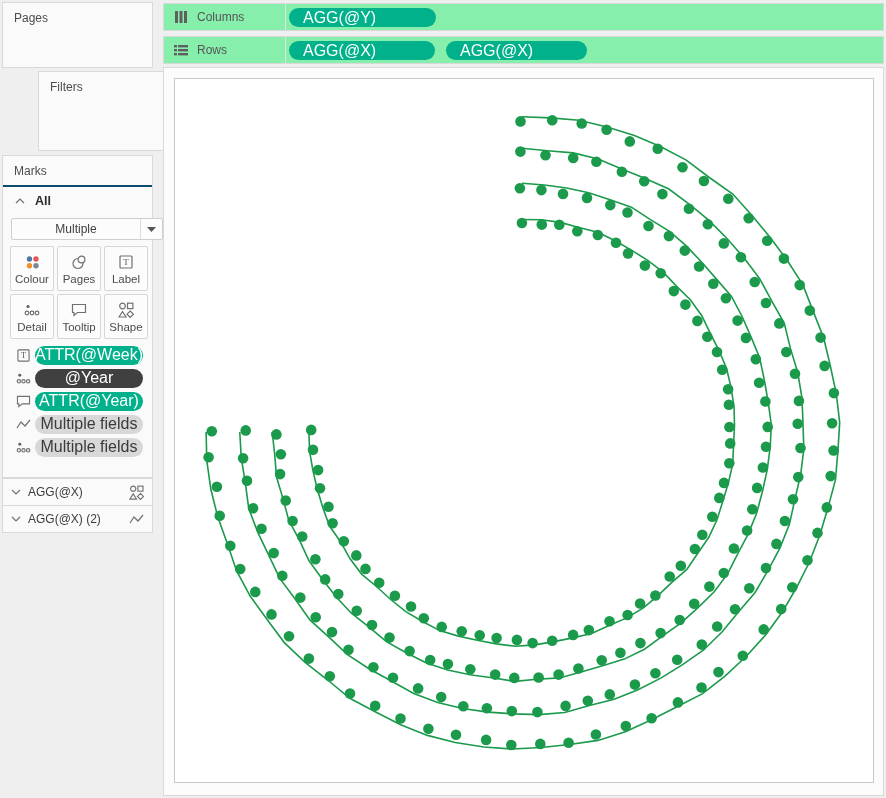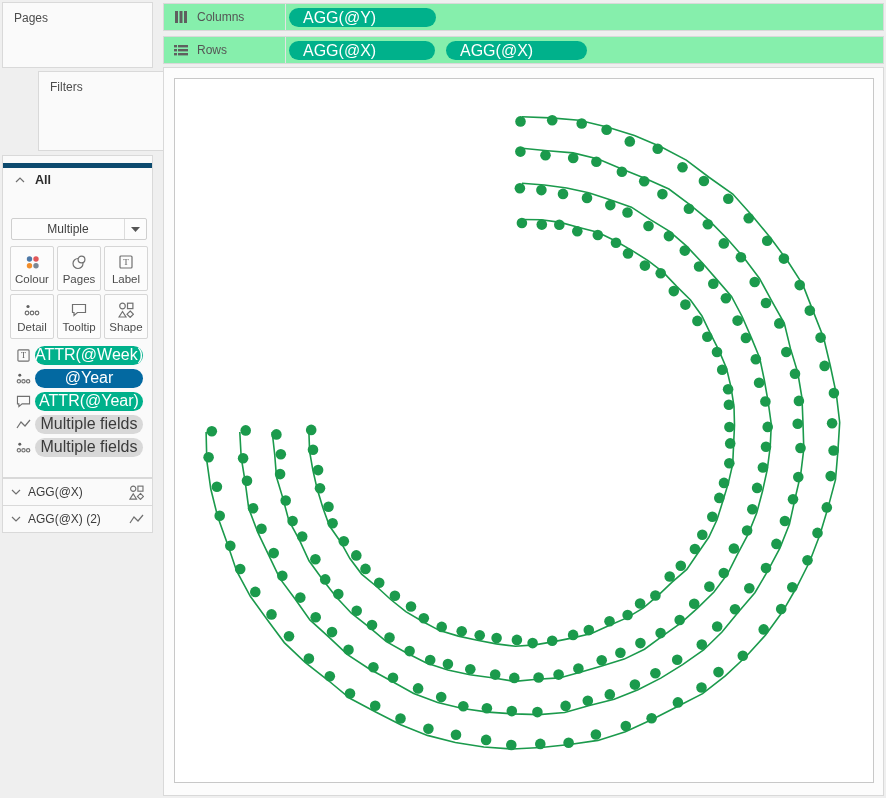--- a/index.html
+++ b/index.html
@@ -30,32 +30,32 @@
     border-right:1px solid #e3e3e3; flex:0 0 auto;
   }
   .shelf-icon { margin:0 9px 0 10px; width:14px; height:12px; position:relative; flex:0 0 auto;}
   .shelf-label { color:#555; }
   .pill {
     height:19px; border-radius:10px; color:#fff;
     display:flex; align-items:center;
     font-size:16px; white-space:nowrap;
   }
   .pill-green { background:#00b18b; }
-  .pill-blue  { background:#0369a1; }
+  .pill-blue  { background:#404040; }
   .pill-gray  { background:#d8d8d8; color:#3a3a3a; }
   .shelf-pill { padding-left:14px; position:absolute; top:4px; }
 
   
   .marks-row-all {
-    margin-top:7px; border-top:5px solid #0c4a6e;
+    margin-top:7px; border-top:2px solid #0c4a6e;
     height:29px; display:flex; align-items:center; padding-left:12px;
   }
   .all-label { font-weight:700; color:#2b2b2b; margin-left:10px; font-size:12.5px; }
   .dropdown {
-    position:absolute; left:8px; top:62px; width:136px; height:22px;
+    position:absolute; left:8px; top:62px; width:152px; height:22px;
     background:#fcfcfc; border:1px solid #cfcfcf; border-radius:2px;
     display:flex; align-items:center;
   }
   .dropdown-value { flex:1; text-align:center; color:#3f3f3f; }
   .dropdown-arrow-seg {
     width:22px; height:100%; border-left:1px solid #dcdcdc;
     display:flex; align-items:center; justify-content:center; color:#555;
   }
   .btn-grid {
     position:absolute; left:7px; top:90px; width:140px;
@@ -135,20 +135,21 @@
 
 <div class="panel" style="left:2px; top:2px; width:151px; height:66px;">
   <div class="panel-title">Pages</div>
 </div>
 
 <div class="panel" style="left:2px; top:71px; width:151px; height:80px;margin-left:36px;">
   <div class="panel-title">Filters</div>
 </div>
 
 <div class="panel" style="left:2px; top:155px; width:151px; height:323px;">
+  <div class="panel-title">Marks</div>
 
   <div class="marks-row-all">
     <span>
       <svg width="10" height="6" viewBox="0 0 10 6">
           <polyline points="1,5 5,1 9,5" class="muted-stroke"></polyline>
         </svg>
     </span>
     <span class="all-label">All</span>
   </div>
 

